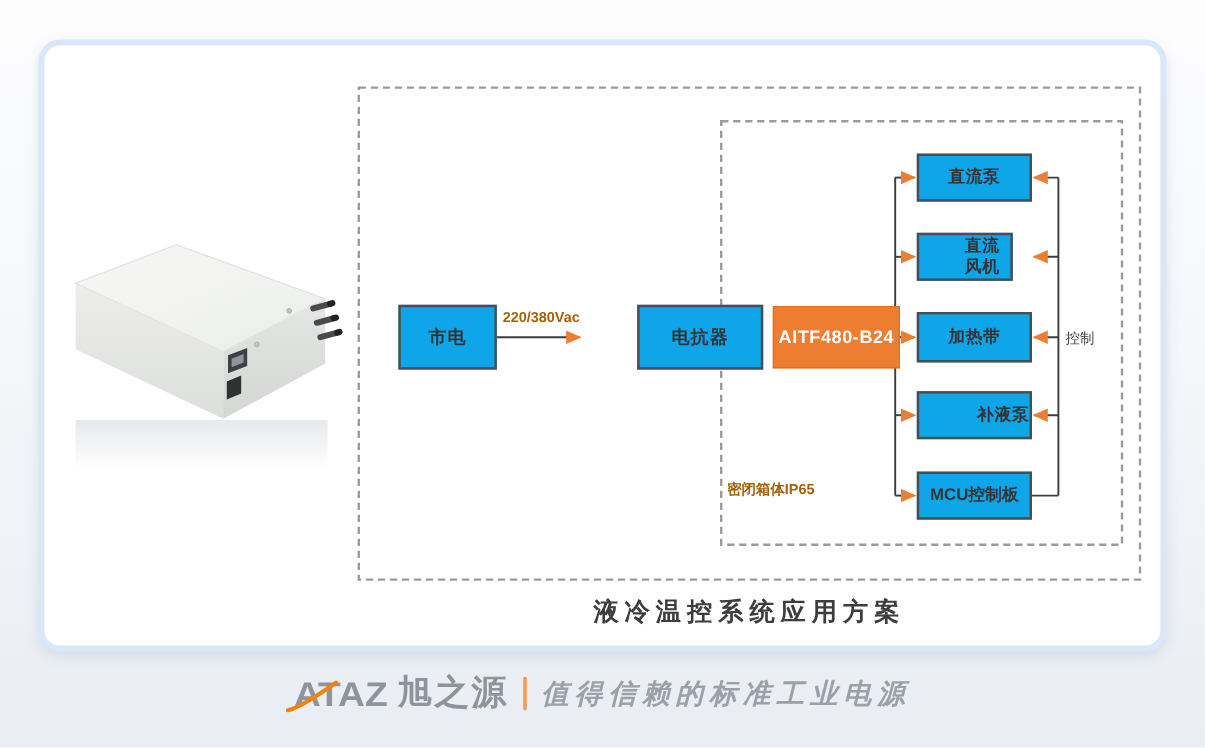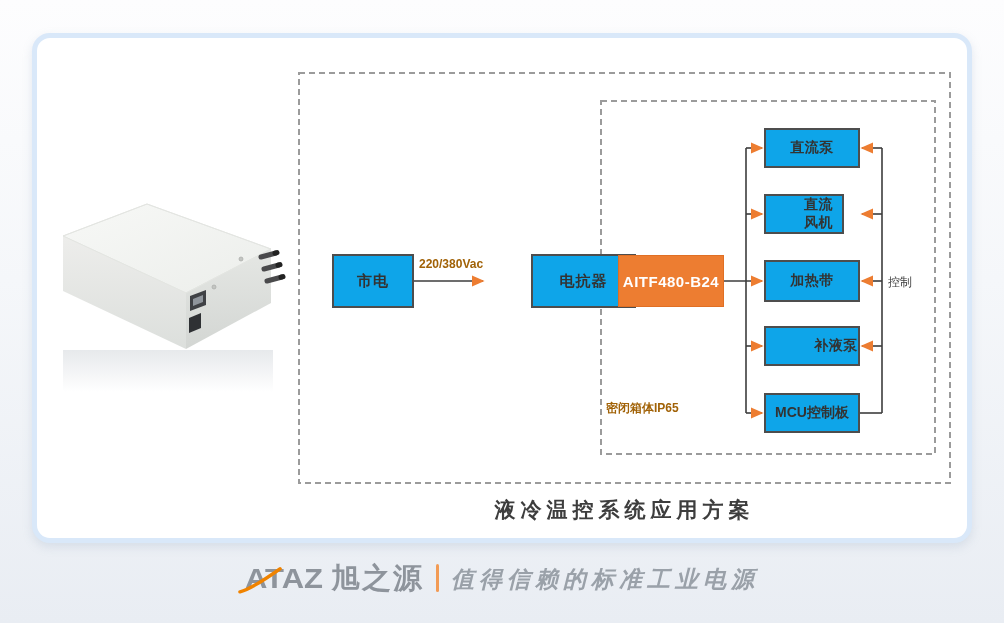--- a/index.html
+++ b/index.html
@@ -124,21 +124,21 @@
     </g>
     <circle cx="241" cy="259" r="2" fill="#c3c5c2" stroke="#a9aba8" stroke-width="0.7"></circle>
     <circle cx="214" cy="287" r="2" fill="#c3c5c2" stroke="#a9aba8" stroke-width="0.7"></circle>
   </g>
 </svg>
 
 <div class="nodebox" style="left:332px;top:254px;width:82px;height:54px;">市电</div>
 
 <div class="nodebox" style="left:485px;top:254px;width:105px;height:54px;margin-left:46px;">电抗器</div>
 
-<div class="nodebox psu" style="left:618px;top:255px;width:106px;height:52px;">AITF480-B24</div>
+<div class="nodebox psu" style="left:644px;top:255px;width:106px;height:52px;">AITF480-B24</div>
 
 <div class="nodebox small" style="left:764px;top:128px;width:96px;height:40px;">直流泵</div>
 
 <div class="nodebox small" style="left:764px;top:194px;width:80px;height:40px;padding-left:38px;">直流风机</div>
 
 <div class="nodebox small" style="left:764px;top:260px;width:96px;height:42px;">加热带</div>
 
 <div class="nodebox small" style="left:764px;top:326px;width:96px;height:40px;padding-left:48px;">补液泵</div>
 
 <div class="nodebox small" style="left:764px;top:393px;width:96px;height:40px;letter-spacing:0;">MCU控制板</div>

